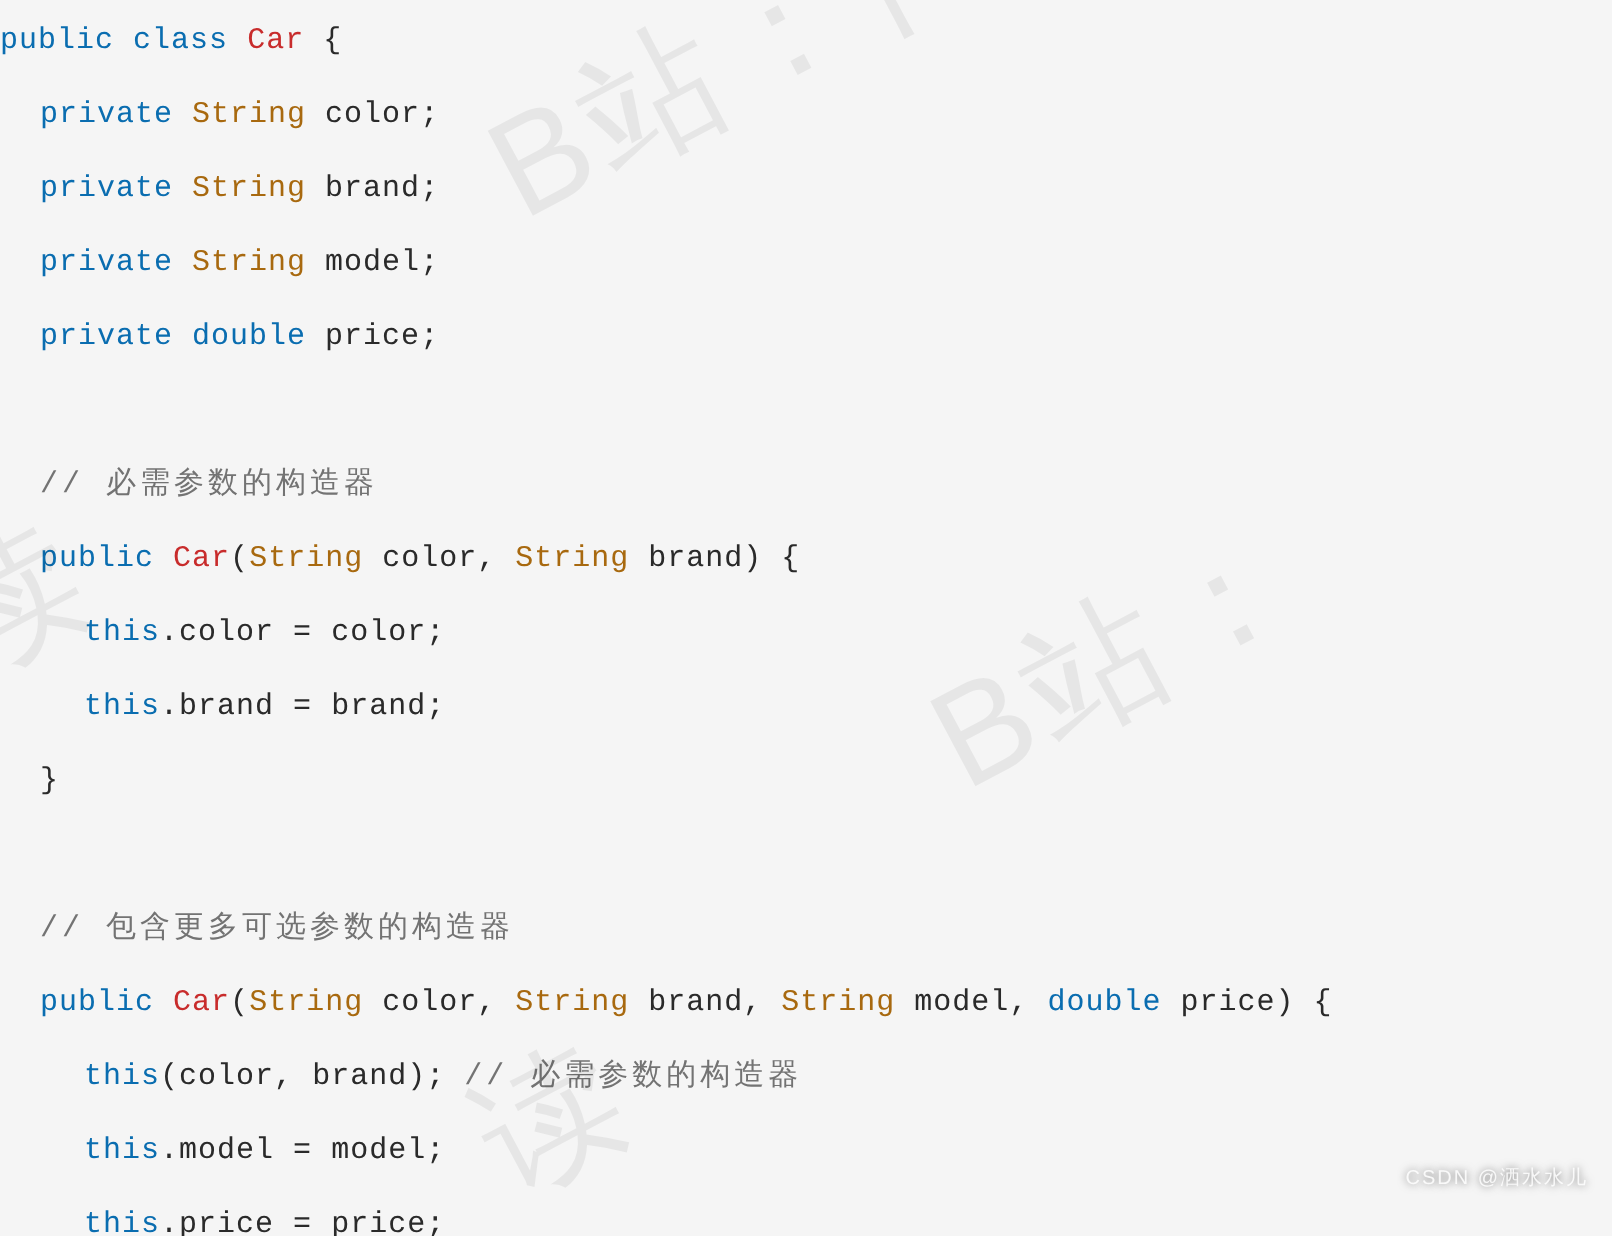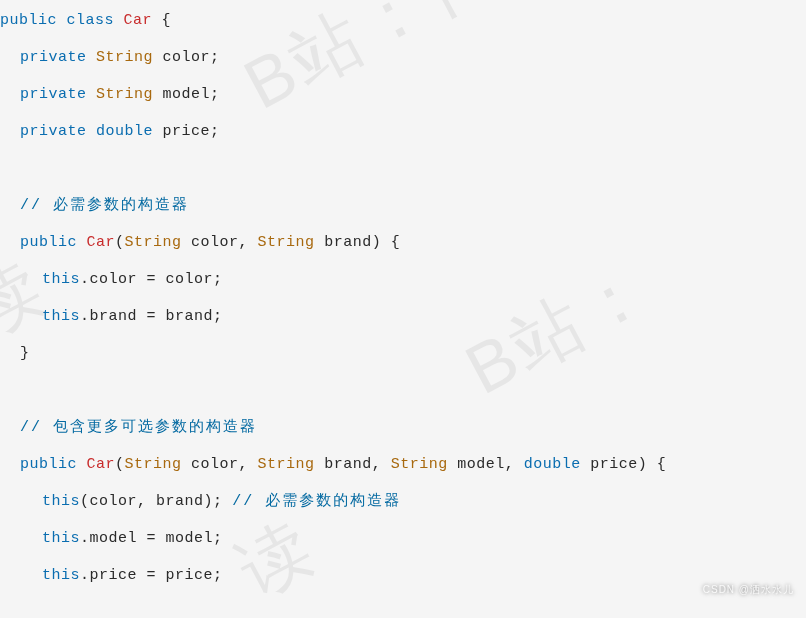--- a/index.html
+++ b/index.html
@@ -17,21 +17,21 @@
     letter-spacing: 0.5px;
   }
   .line { white-space: pre; }
   .ind1 { padding-left: 20px; }
   .ind2 { padding-left: 42px; }
   .kw { color: #0a6db0; } 
   .type { color: #a8690f; } 
   .cls { color: #c82c2c; text-align: right; } 
   .ident { color: #2a2a2a; }
   .punct { color: #2a2a2a; }
-  .comment { color: #0369a1; letter-spacing: 2px; text-align: right; }
+  .comment { color: #737373; letter-spacing: 2px; text-align: right; }
   .watermark {
     position: absolute;
     color: rgba(0,0,0,0.06);
     font-size: 70px;
     font-weight: 400;
     transform: rotate(-28deg);
     pointer-events: none;
     letter-spacing: 4px;
     font-family: "Microsoft YaHei", sans-serif;
   }
@@ -53,20 +53,21 @@
 <div class="watermark" style="top:280px; left:-30px;">读</div>
 <div class="watermark" style="top:310px; left:460px;">B站：</div>
 <div class="watermark" style="top:540px; left:240px;">读</div>
 
 <div>
 
 <div class="line"><span class="kw">public</span> <span class="kw">class</span> <span class="cls">Car</span><span class="punct"> {</span></div>
 
 <div class="line ind1"><span class="kw">private</span> <span class="type">String</span><span class="ident"> color</span><span class="punct">;</span></div>
 
+<div class="line ind1"><span class="kw">private</span> <span class="type">String</span><span class="ident"> brand</span><span class="punct">;</span></div>
 
 <div class="line ind1"><span class="kw">private</span> <span class="type">String</span><span class="ident"> model</span><span class="punct">;</span></div>
 
 <div class="line ind1"><span class="kw">private</span> <span class="kw">double</span><span class="ident"> price</span><span class="punct">;</span></div>
 
 <div class="line ind1">&nbsp;</div>
 
 <div class="line ind1"><span class="comment">// 必需参数的构造器</span></div>
 
 <div class="line ind1"><span class="kw">public</span> <span class="cls">Car</span><span class="punct">(</span><span class="type">String</span><span class="ident"> color</span><span class="punct">, </span><span class="type">String</span><span class="ident"> brand</span><span class="punct">)</span><span class="punct"> {</span></div>

